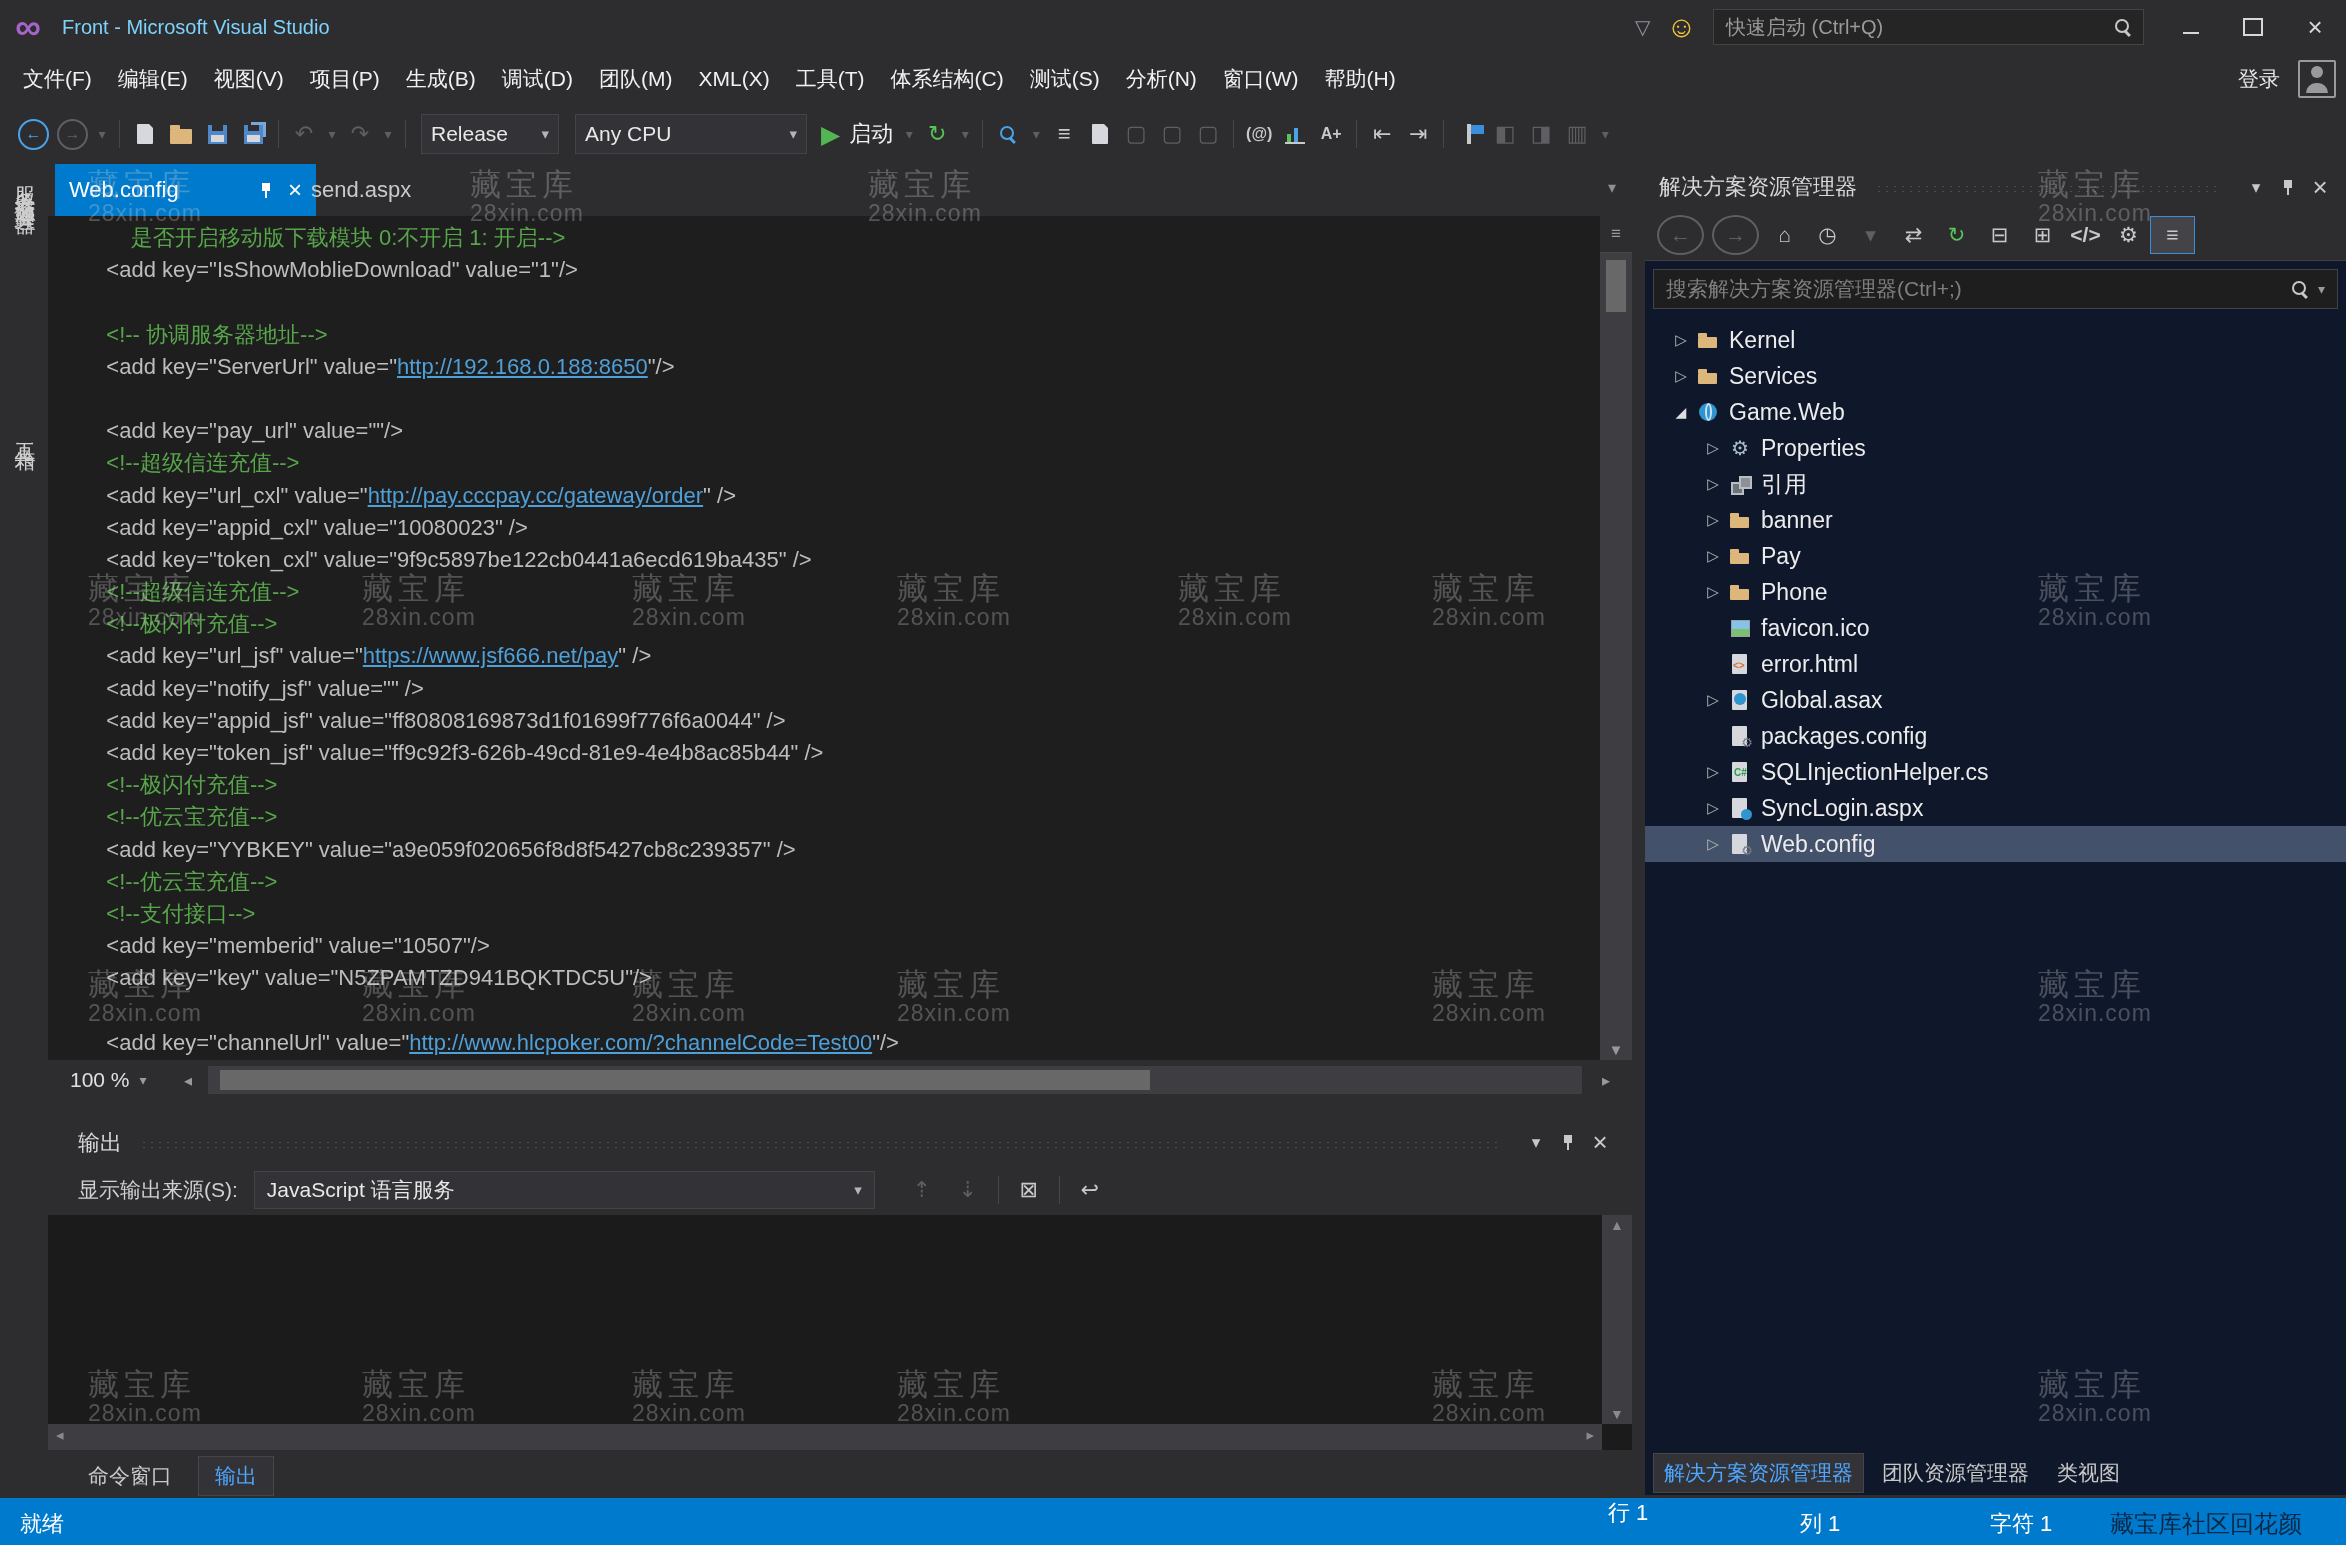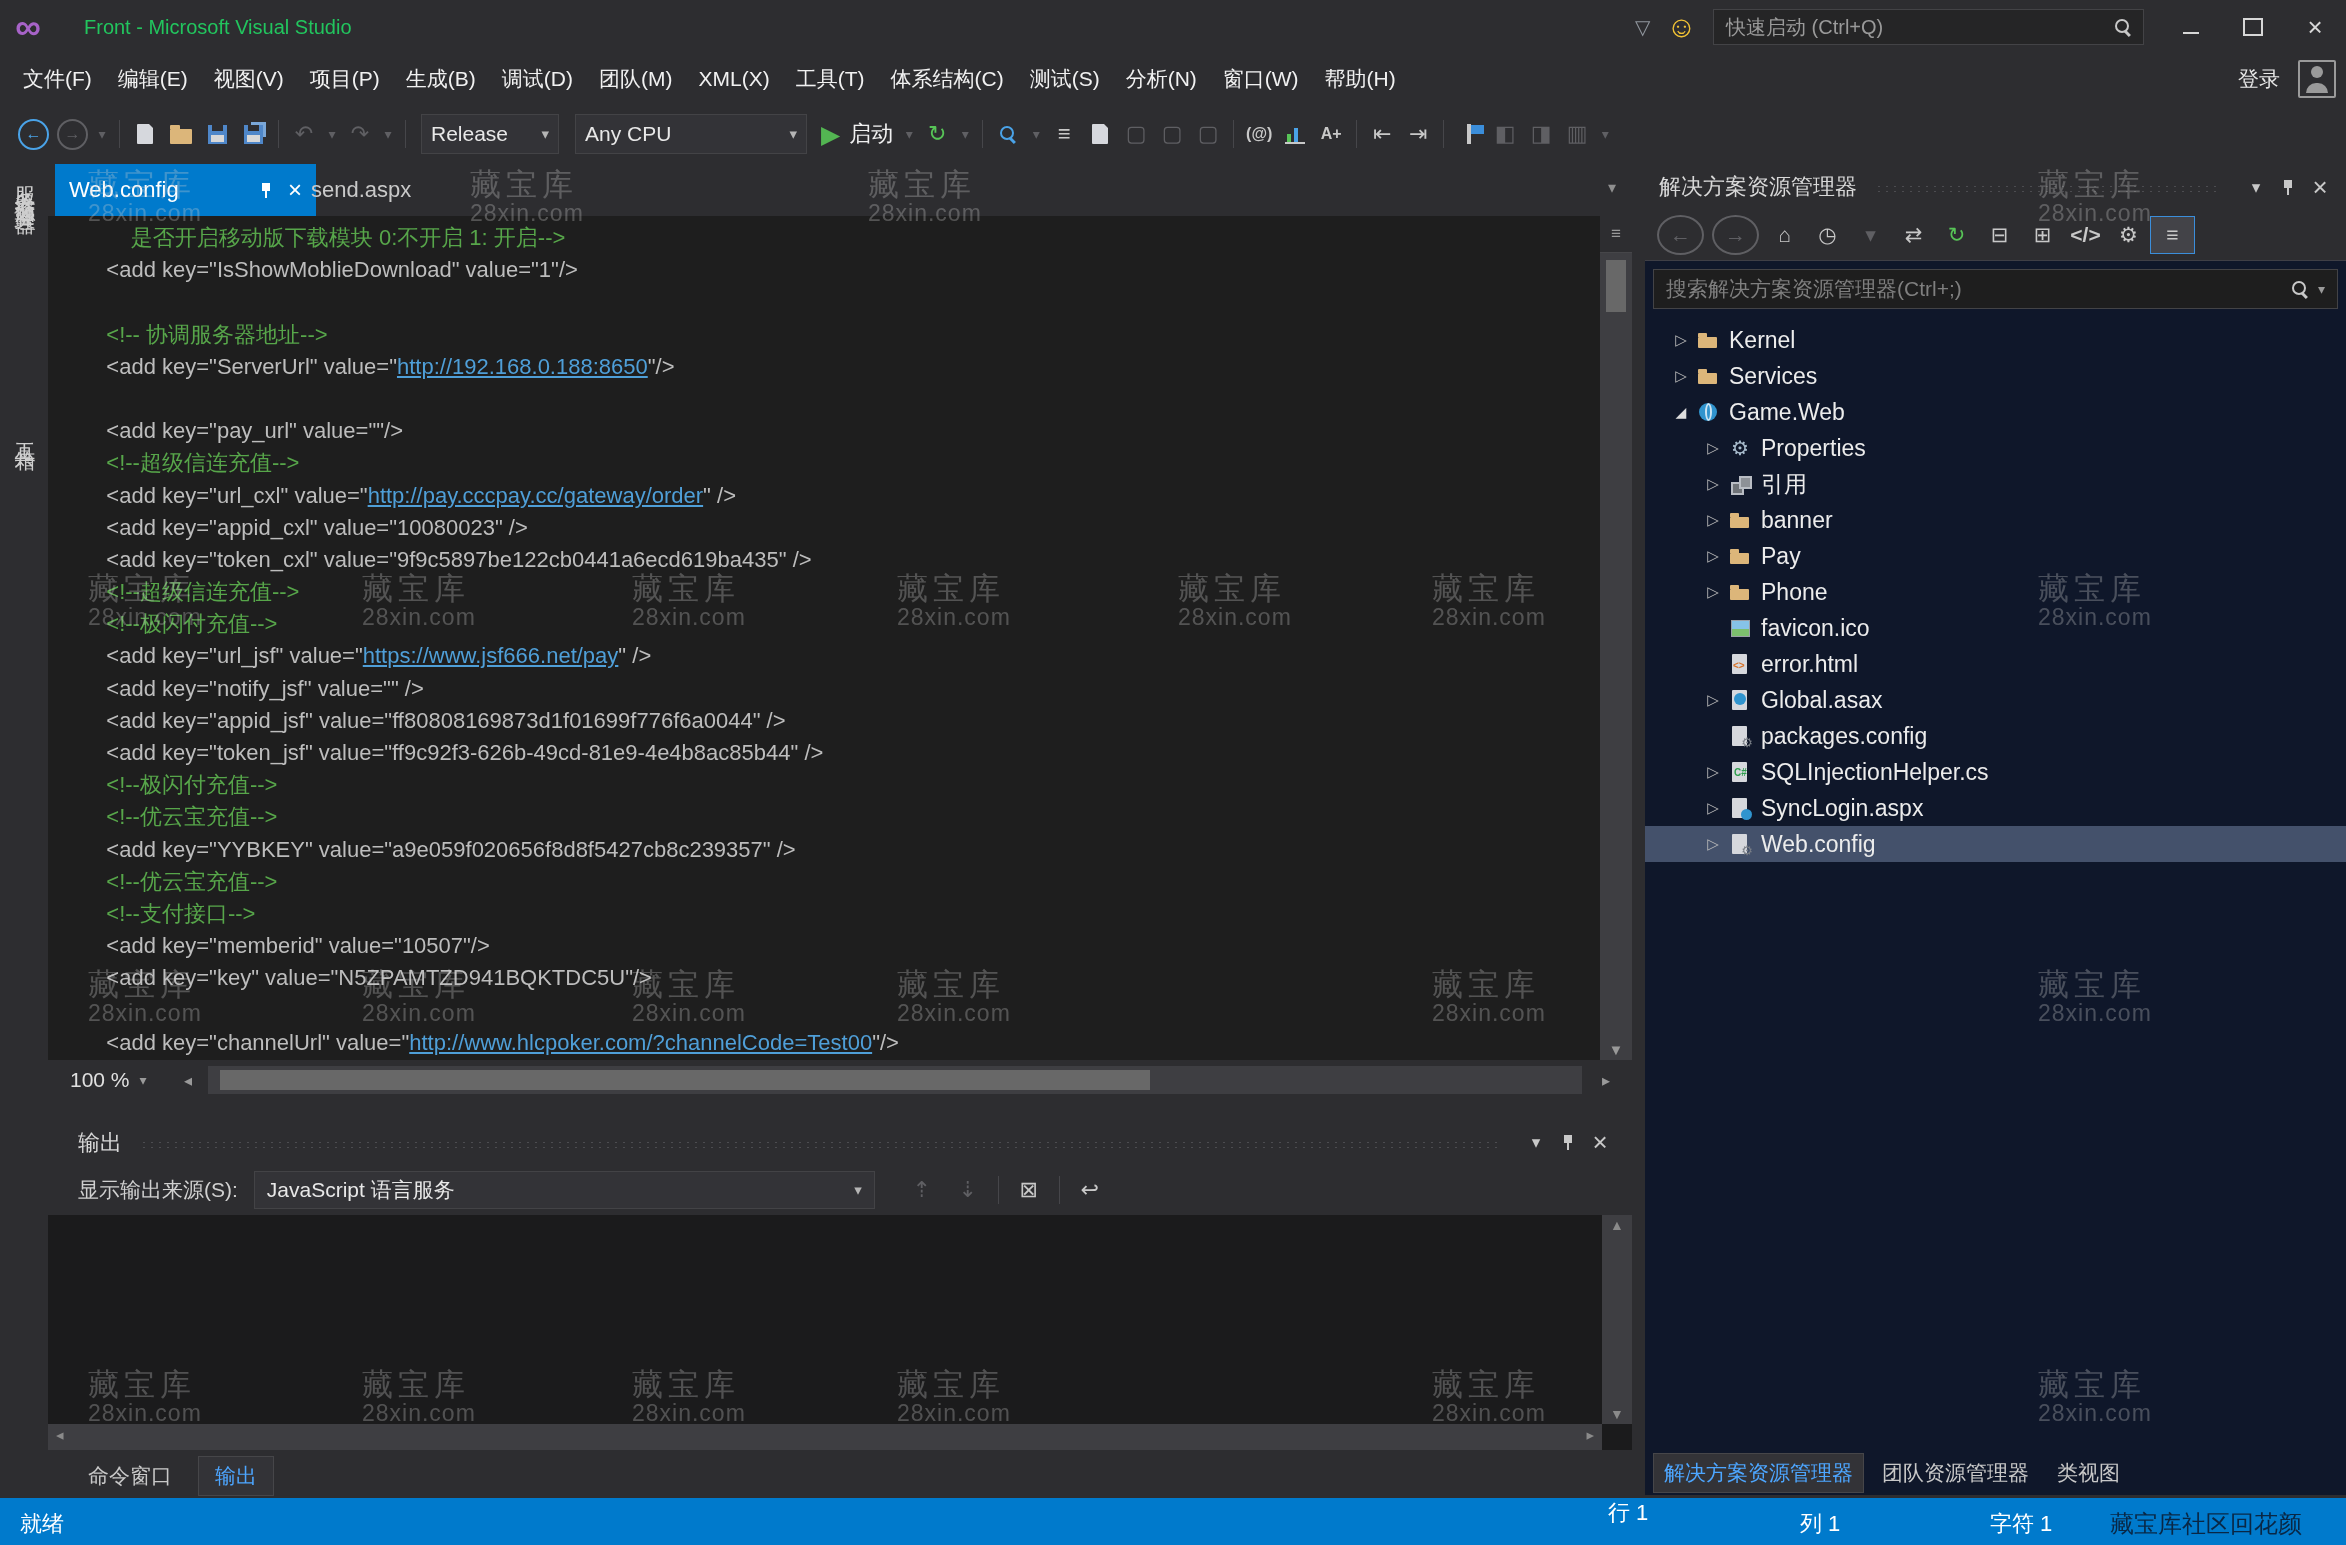--- a/index.html
+++ b/index.html
@@ -2,21 +2,21 @@
 <html><head>
 <meta charset="utf-8">
 <style>
   html,body{margin:0;padding:0;background:#1a1a1a}
   #app{position:relative;width:2346px;height:1545px;background:#2d2d30;overflow:hidden;
        font-family:"Liberation Sans",sans-serif;color:#d0d0d0}
 
   
   .titlebar{position:absolute;left:0;top:0;right:0;height:54px;display:flex;align-items:center;background:#2d2d30}
   .vs-logo{width:56px;text-align:center;font-size:36px;font-weight:bold;color:#a763c8}
-  .title-text{margin-left:28px;font-size:20px;color:#22c55e}
+  .title-text{margin-left:6px;font-size:20px;color:#7dd3fc}
   .tb-right{margin-left:auto;display:flex;align-items:center;gap:16px;height:100%}
   .funnel{color:#8f959c;font-size:20px}
   .smiley{color:#f2c335;font-size:30px;line-height:1}
   .quicklaunch{width:405px;height:34px;background:#252526;border:1px solid #434346;display:flex;align-items:center;padding:0 12px;color:#9a9a9a;font-size:20px}
   .quicklaunch .i-magnifier{margin-left:auto;color:#c8c8c8}
   .win-btns{display:flex;height:100%}
   .win-btn{width:62px;display:flex;align-items:center;justify-content:center;color:#d7d7d7;font-size:26px}
   .win-min-glyph{width:16px;height:2px;background:currentColor;margin-top:12px}
   .win-max-glyph{width:16px;height:14px;border:2px solid currentColor}
 

